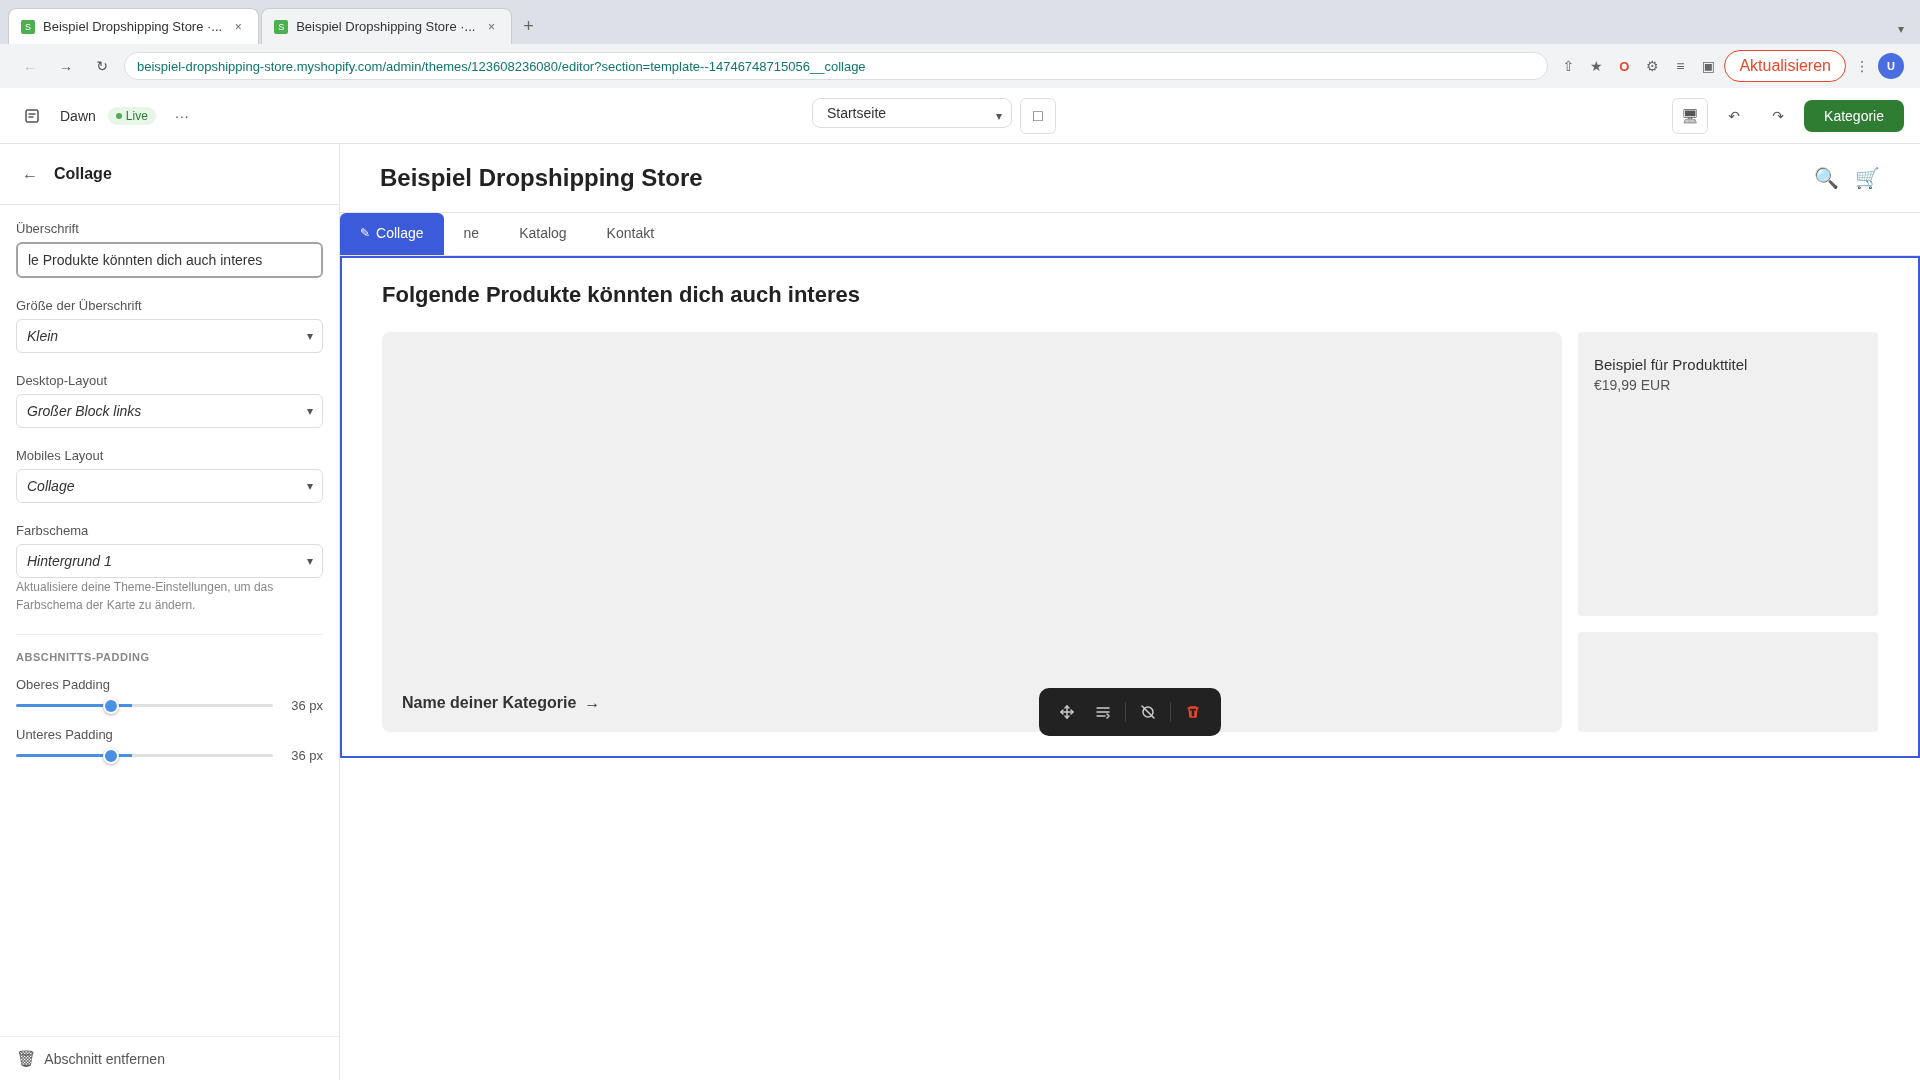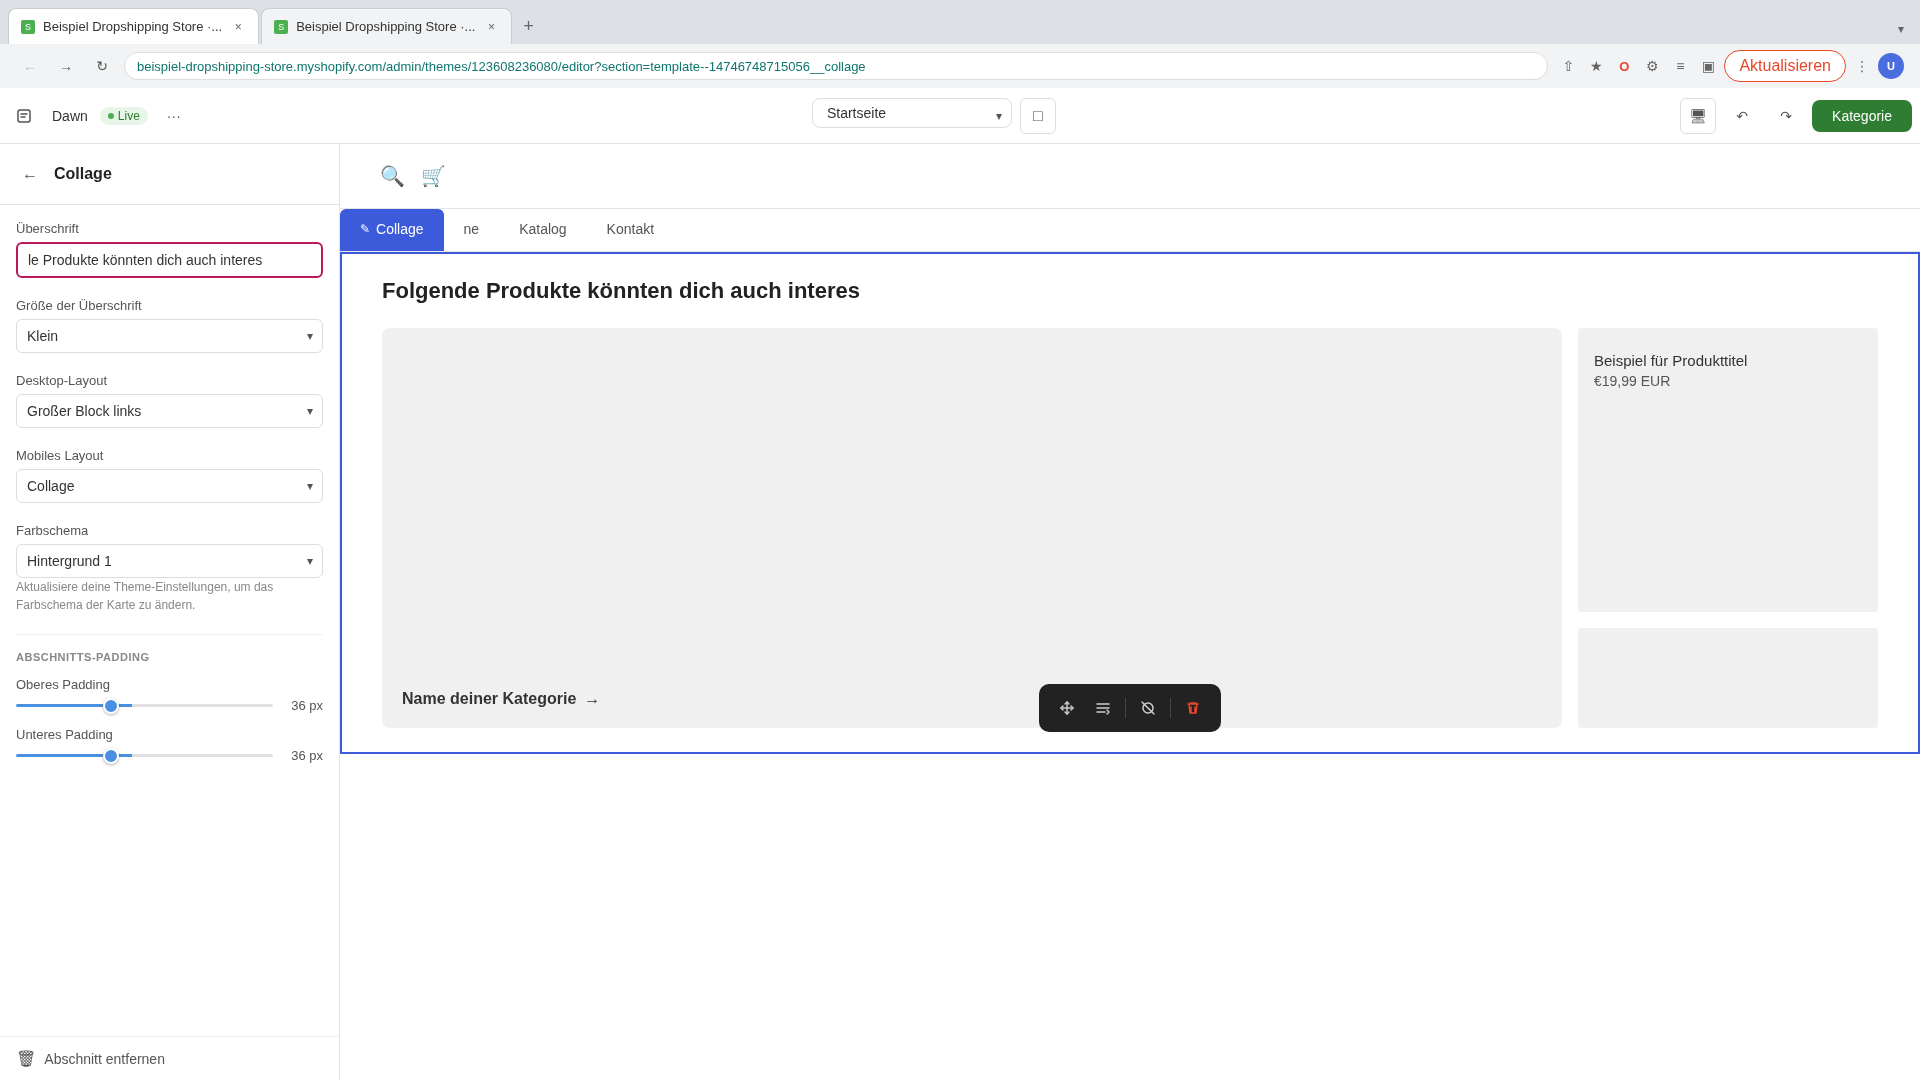--- a/index.html
+++ b/index.html
@@ -19,21 +19,21 @@
     .nav-btn { width: 28px; height: 28px; border-radius: 50%; display: flex; align-items: center; justify-content: center; cursor: pointer; color: #555; font-size: 14px; border: none; background: none; }
     .nav-btn.disabled { color: #bbb; cursor: default; }
     .address-input { flex: 1; height: 28px; border: none; background: white; border-radius: 14px; padding: 0 12px; font-size: 13px; color: #0f766e; outline: none; border: 1px solid #ddd; }
     .addr-icons { display: flex; gap: 4px; align-items: center; }
     .addr-icon { width: 24px; height: 24px; display: flex; align-items: center; justify-content: center; color: #666; font-size: 14px; cursor: pointer; border-radius: 50%; }
     .update-btn { padding: 6px 14px; background: #fff; border: 1px solid #e8472a; border-radius: 16px; color: #e8472a; font-size: 16px; cursor: pointer; font-weight: 500; }
     .profile-avatar { width: 26px; height: 26px; border-radius: 50%; background: #4a6ee0; display: flex; align-items: center; justify-content: center; color: white; font-size: 11px; font-weight: bold; }
 
     
     .app { display: flex; flex-direction: column; height: calc(1080px - 88px); }
-    .app-header { display: flex; align-items: center; height: 56px; background: white; border-bottom: 1px solid #e5e5e5; padding: 0 8px; gap: 12px; }
+    .app-header { display: flex; align-items: center; height: 56px; background: white; border-bottom: 1px solid #e5e5e5; padding: 0 16px; gap: 12px; }
     .home-icon-btn { width: 32px; height: 32px; display: flex; align-items: center; justify-content: center; cursor: pointer; border-radius: 4px; color: #555; }
     .theme-name { font-size: 14px; font-weight: 500; color: #333; }
     .live-badge { background: #e8f5e9; color: #2e7d32; border-radius: 12px; padding: 2px 8px; font-size: 12px; display: flex; align-items: center; gap: 4px; font-weight: 500; }
     .live-dot { width: 6px; height: 6px; background: #4CAF50; border-radius: 50%; }
     .more-btn { width: 28px; height: 28px; display: flex; align-items: center; justify-content: center; cursor: pointer; color: #555; border-radius: 4px; }
     .header-center { flex: 1; display: flex; justify-content: center; }
     .page-select-wrap { position: relative; }
     .page-select { appearance: none; border: 1px solid #ddd; border-radius: 8px; padding: 6px 32px 6px 14px; font-size: 14px; background: white; color: #333; cursor: pointer; min-width: 200px; outline: none; }
     .page-select-arrow { position: absolute; right: 10px; top: 50%; transform: translateY(-50%); color: #555; pointer-events: none; font-size: 12px; }
     .preview-icon-btn { width: 36px; height: 36px; display: flex; align-items: center; justify-content: center; border: 1px solid #ddd; border-radius: 6px; cursor: pointer; color: #555; font-size: 16px; }
@@ -44,23 +44,23 @@
 
     
     .main { display: flex; flex: 1; overflow: hidden; }
     .sidebar { width: 340px; background: white; border-right: 1px solid #e5e5e5; display: flex; flex-direction: column; overflow-y: auto; flex-shrink: 0; }
     .sidebar-header { display: flex; align-items: center; gap: 10px; padding: 16px; border-bottom: 1px solid #e5e5e5; }
     .back-btn { width: 28px; height: 28px; display: flex; align-items: center; justify-content: center; cursor: pointer; border-radius: 4px; color: #555; font-size: 16px; }
     .sidebar-title { font-size: 16px; font-weight: 600; color: #222; }
     .sidebar-body { padding: 16px; flex: 1; }
     .field-group { margin-bottom: 20px; }
     .field-label { font-size: 13px; color: #555; margin-bottom: 6px; font-weight: 500; }
-    .text-input { width: 100%; border: 2px solid #be185d; border-radius: 6px; padding: 8px 10px; font-size: 14px; color: #333; outline: none; background: white; }
+    .text-input { width: 100%; border: 2px solid #a3a3a3; border-radius: 6px; padding: 8px 10px; font-size: 14px; color: #333; outline: none; background: white; }
     .select-wrap { position: relative; }
-    .field-select { width: 100%; appearance: none; border: 1px solid #ddd; border-radius: 6px; padding: 8px 30px 8px 10px; font-size: 14px; color: #333; background: white; cursor: pointer; outline: none; }
+    .field-select { width: 100%; appearance: none; border: 1px solid #ddd; border-radius: 6px; padding: 8px 30px 8px 10px; font-size: 14px; color: #333; background: white; cursor: pointer; outline: none; font-style: italic; }
     .select-arrow { position: absolute; right: 10px; top: 50%; transform: translateY(-50%); color: #555; pointer-events: none; font-size: 12px; }
 
     .divider { height: 1px; background: #f0f0f0; margin: 16px 0; }
     .section-heading { font-size: 11px; font-weight: 700; color: #888; letter-spacing: 0.5px; text-transform: uppercase; margin-bottom: 14px; }
     .padding-field { margin-bottom: 14px; }
     .padding-label { font-size: 13px; color: #555; margin-bottom: 6px; }
     .slider-row { display: flex; align-items: center; gap: 10px; }
     .slider { flex: 1; -webkit-appearance: none; height: 3px; background: #e0e0e0; border-radius: 2px; outline: none; cursor: pointer; }
     .slider::-webkit-slider-thumb { -webkit-appearance: none; width: 16px; height: 16px; border-radius: 50%; background: #4a90e2; cursor: pointer; border: 2px solid white; box-shadow: 0 1px 3px rgba(0,0,0,0.3); }
     .slider-value { font-size: 13px; color: #555; min-width: 40px; text-align: right; }
@@ -253,20 +253,21 @@
       <div class="delete-section">
         <span class="delete-icon">🗑</span>
         <span>Abschnitt entfernen</span>
       </div>
     </div>
 
     <div class="preview">
       <div class="preview-window">
 
         <div class="store-header">
+          <div class="store-name">Beispiel Dropshipping Store</div>
           <div class="store-icons">
             <span>🔍</span>
             <span>🛒</span>
           </div>
         </div>
 
         <div class="store-nav" style="position:relative;">
           <div class="nav-item active-nav">
             <span style="font-size:12px;">✎</span>
             <span>Collage</span>

